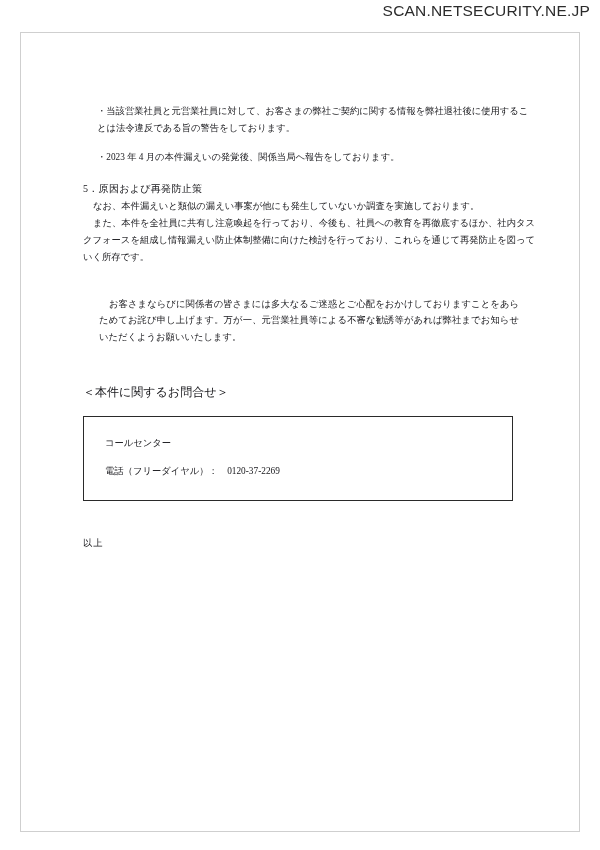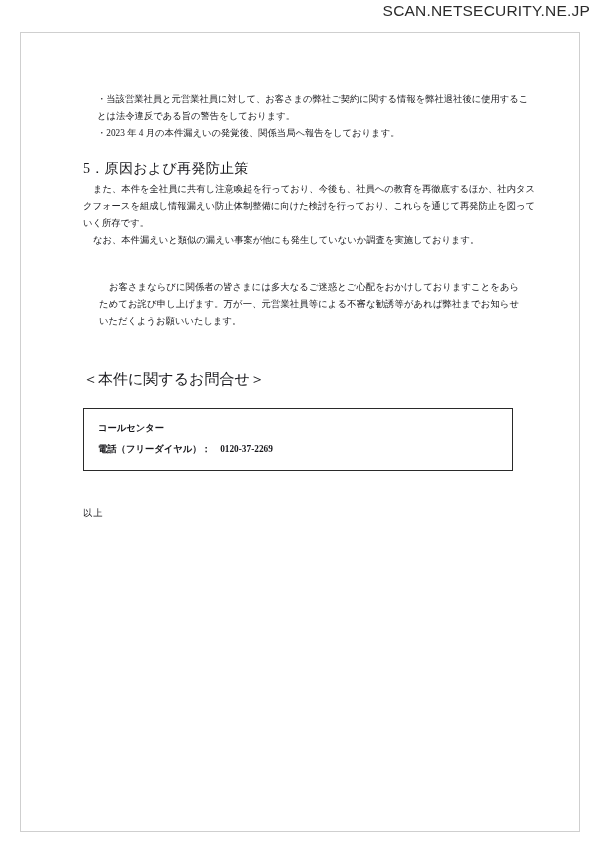--- a/index.html
+++ b/index.html
@@ -49,31 +49,31 @@
     color: #17171b;
   }
 
   .bullet-list {
     margin: 0;
     padding: 0;
     list-style: none;
   }
   .bullet-list li {
     text-indent: 0;
-    margin: 0 0 0 14px;
+    margin: 12px 0 0 14px;
     padding: 0;
   }
 
   .section {
     margin-top: 14px;
   }
   .section-heading {
     margin: 0;
     font-weight: 400;
-    font-size: 14px;
+    font-size: 10px;
     letter-spacing: 0.3px;
   }
   .para {
     margin: 0;
     text-indent: 10px;
     text-align: justify;
   }
 
   .block-gap {
     margin-top: 30px;
@@ -82,34 +82,33 @@
   .closing p {
     margin: 16px;
     text-align: justify;
   }
   .closing .indent {
     text-indent: 10px;
   }
 
   .contact-title {
     margin-top: 36px;
-    font-size: 15px;
+    font-size: 12px;
   }
 
   .contact-box {
     margin-top: 5px;
     border: 1px solid #2a2a2a;
     padding: 7px 10px 9px 10px;
     width: 430px;
     box-sizing: border-box;
   }
   .contact-box div {
-    margin: 4px;
+    margin: 11px;
     line-height: 1.8;
-    font-weight: bold;
   }
 
   .sign-off {
     margin-top: 34px;
     text-align: left;
     padding-right: 10px;
     font-size: 9.3px;
     letter-spacing: 1px;
   }
 </style>
@@ -124,22 +123,22 @@
 
     <ul class="bullet-list">
       <li>・当該営業社員と元営業社員に対して、お客さまの弊社ご契約に関する情報を弊社退社後に使用することは法令違反である旨の警告をしております。</li>
       <li>・2023 年 4 月の本件漏えいの発覚後、関係当局へ報告をしております。</li>
     </ul>
 
     <div class="section">
       <p class="section-heading">
         <span>5．</span><span>原因および再発防止策</span>
       </p>
+      <p class="para">なお、本件漏えいと類似の漏えい事案が他にも発生していないか調査を実施しております。</p>
       <p class="para">また、本件を全社員に共有し注意喚起を行っており、今後も、社員への教育を再徹底するほか、社内タスクフォースを組成し情報漏えい防止体制整備に向けた検討を行っており、これらを通じて再発防止を図っていく所存です。</p>
-      <p class="para">なお、本件漏えいと類似の漏えい事案が他にも発生していないか調査を実施しております。</p>
     </div>
 
     <div class="closing block-gap">
       <p class="indent">お客さまならびに関係者の皆さまには多大なるご迷惑とご心配をおかけしておりますことをあらためてお詫び申し上げます。万が一、元営業社員等による不審な勧誘等があれば弊社までお知らせいただくようお願いいたします。</p>
     </div>
 
     <p class="contact-title">＜本件に関するお問合せ＞</p>
 
     <div class="contact-box">
       <div>コールセンター</div>

